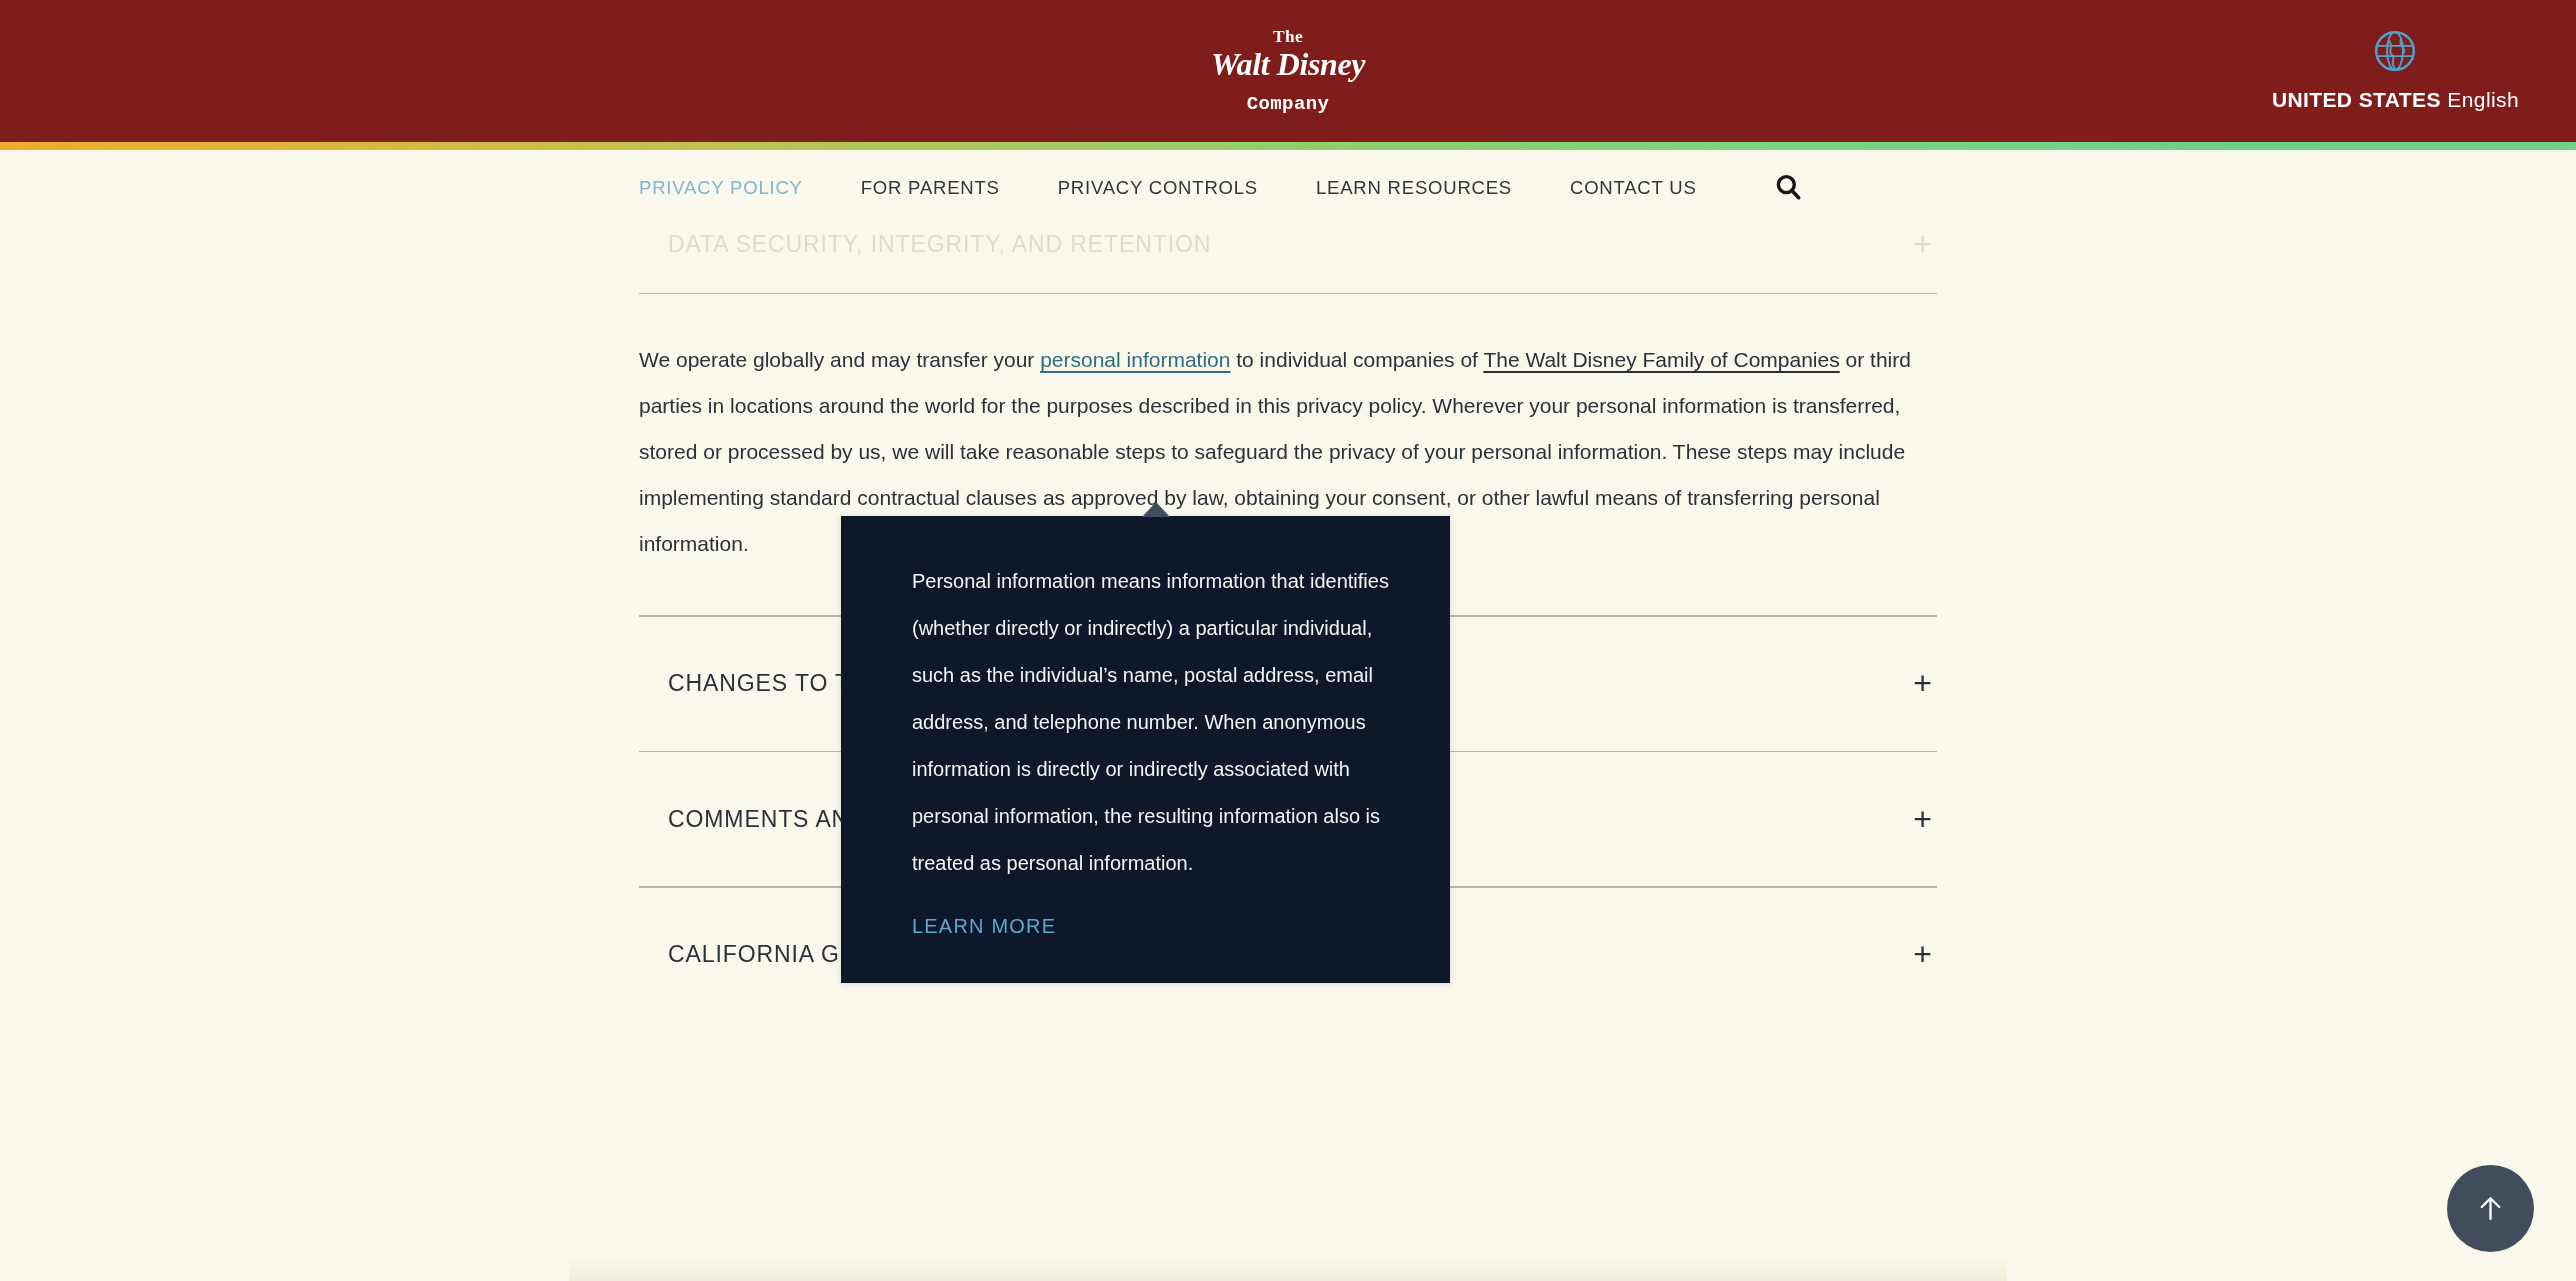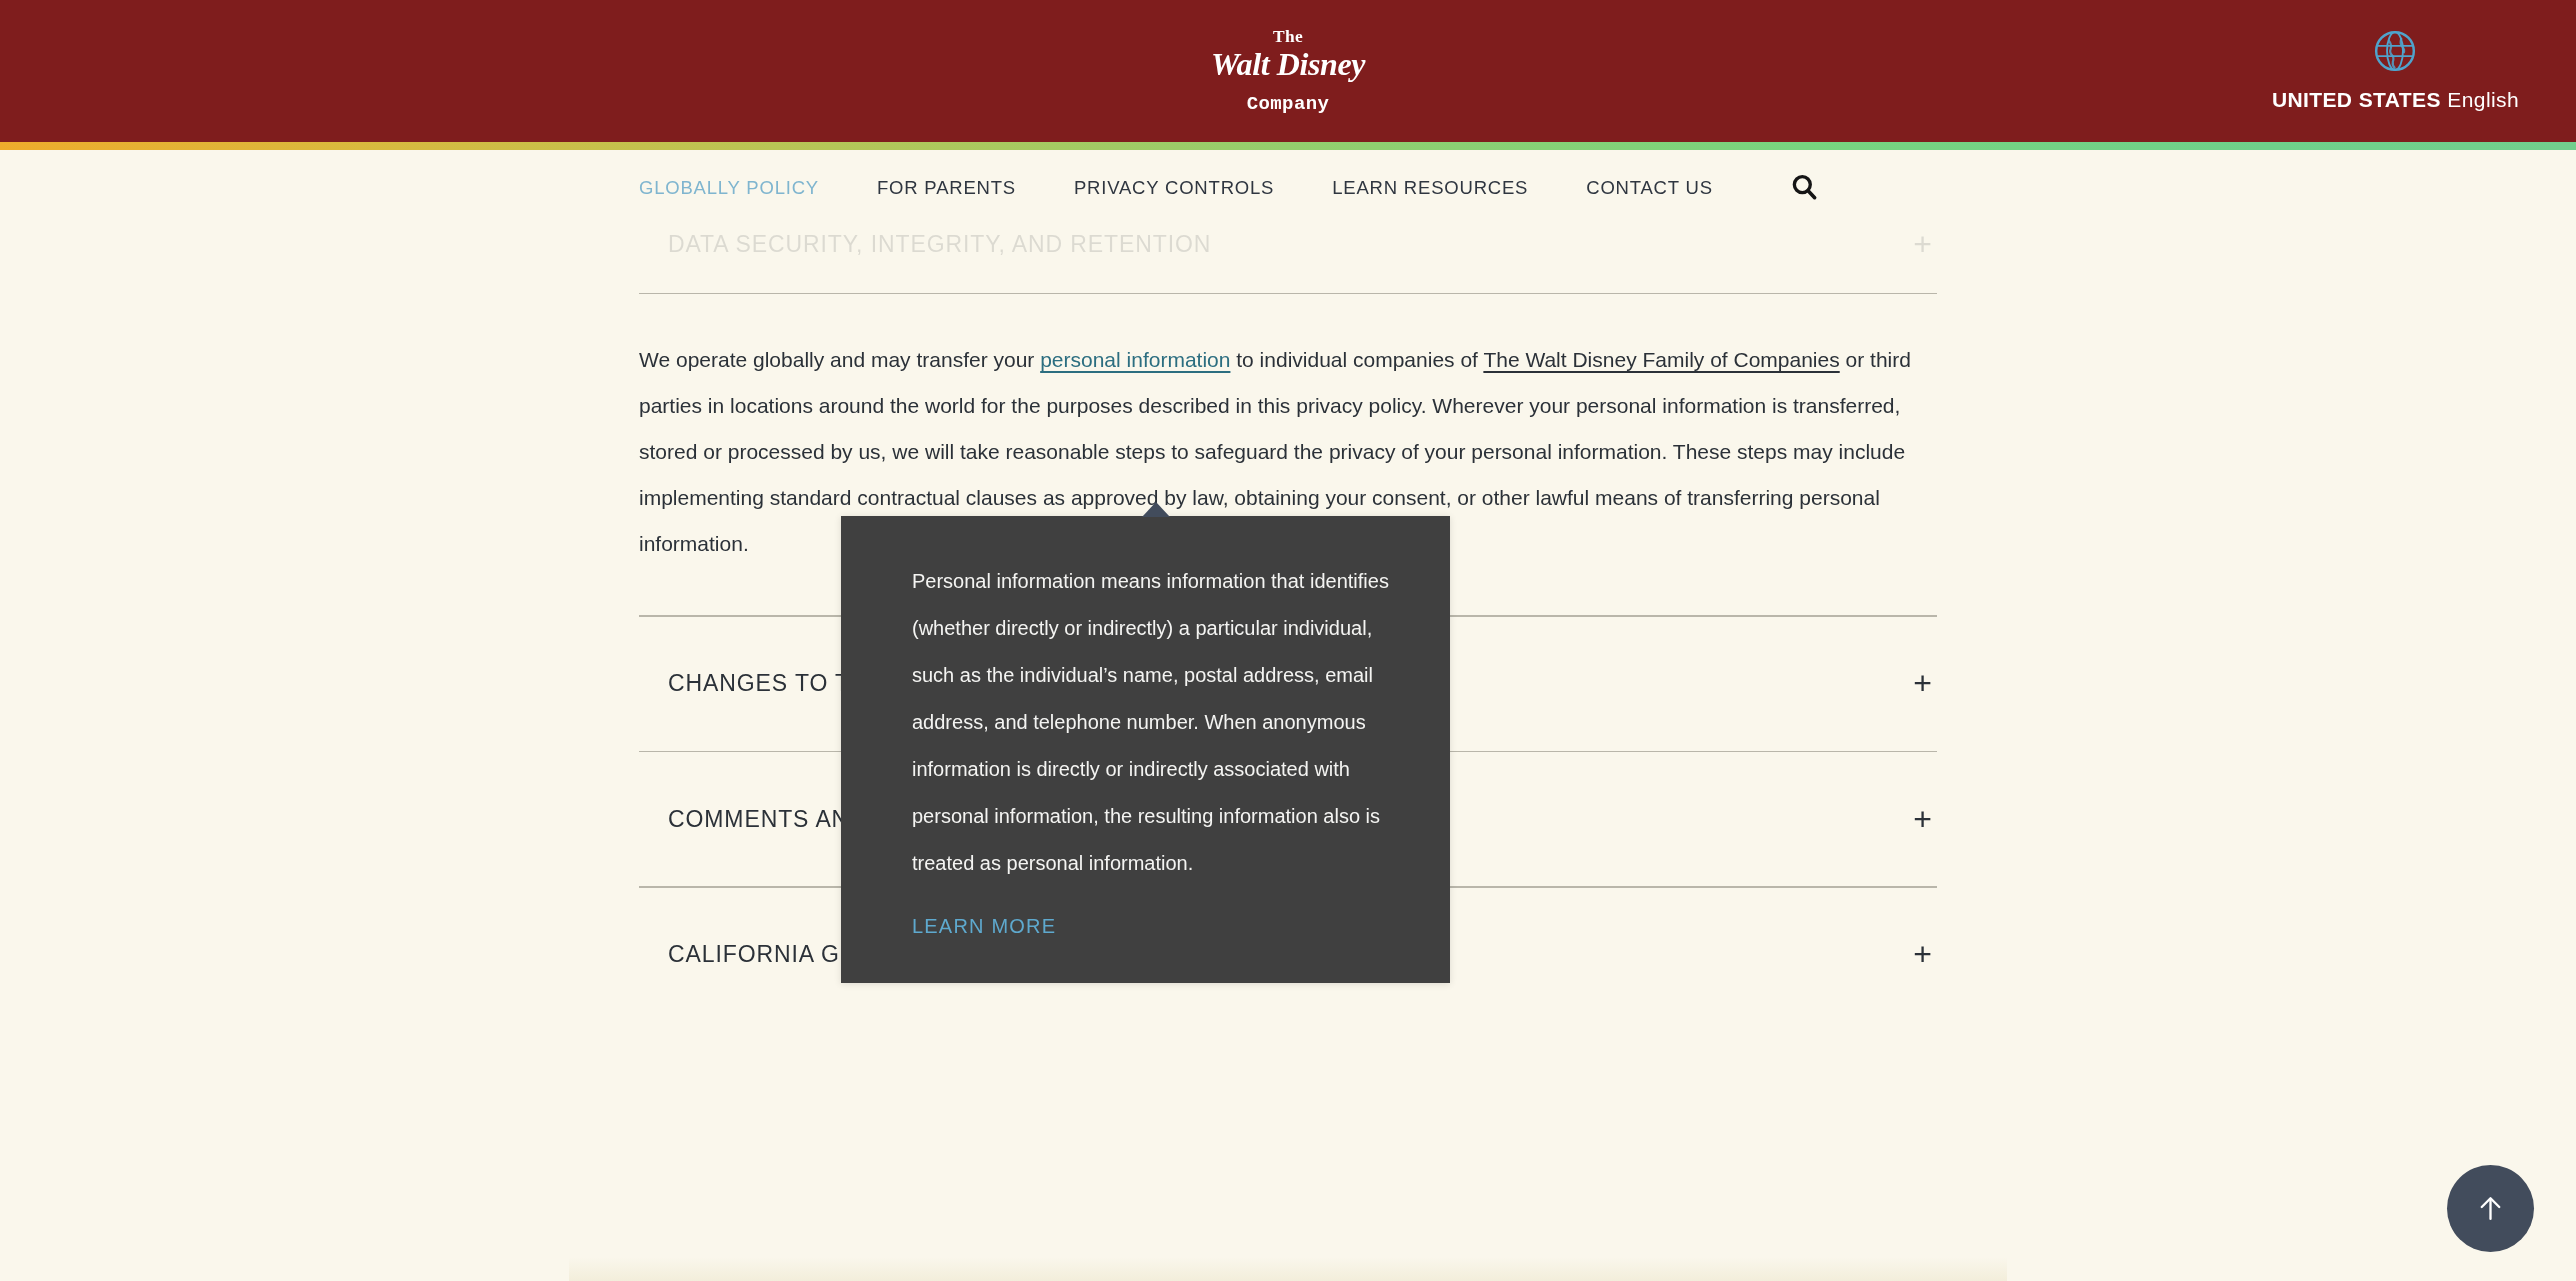--- a/index.html
+++ b/index.html
@@ -193,21 +193,21 @@
 
   .collapsed-block { }
   .collapsed-row { height: 134px; display: flex; align-items: center; justify-content: space-between; cursor: pointer; }
 
   
   .tooltip {
     position: absolute;
     left: 841px;
     top: 516px;
     width: 609px;
-    background: #404040;
+    background: #0f172a;
     padding: 42px 54px 45px 71px;
     z-index: 50;
     box-shadow: 0 1.4px 7.2px rgba(0,0,0,0.12);
   }
   .tooltip-arrow {
     position: absolute;
     top: -14.5px;
     left: 301px;
     width: 0; height: 0;
     border-left: 14.5px solid transparent;
@@ -281,21 +281,21 @@
     <span class="lang-text">
       <span class="lang-country">UNITED STATES</span><span class="lang-language">English</span>
     </span>
   </div>
 </header>
 
 <div class="gradient-bar"></div>
 
 <div class="nav-wrap">
   <div class="nav-inner">
-    <span class="nav-item active">GLOBALLY POLICY</span>
+    <span class="nav-item active">PRIVACY POLICY</span>
     <span class="nav-item">FOR PARENTS</span>
     <span class="nav-item">PRIVACY CONTROLS</span>
     <span class="nav-item">LEARN RESOURCES</span>
     <span class="nav-item">CONTACT US</span>
     <span class="nav-search">
       <svg viewBox="0 0 40 40" width="29" height="29" aria-hidden="true">
         <circle cx="17" cy="16" r="11" fill="none" stroke="#151515" stroke-width="4.6"></circle>
         <line x1="25" y1="24.5" x2="34" y2="34" stroke="#151515" stroke-width="5" stroke-linecap="round"></line>
       </svg>
     </span>

